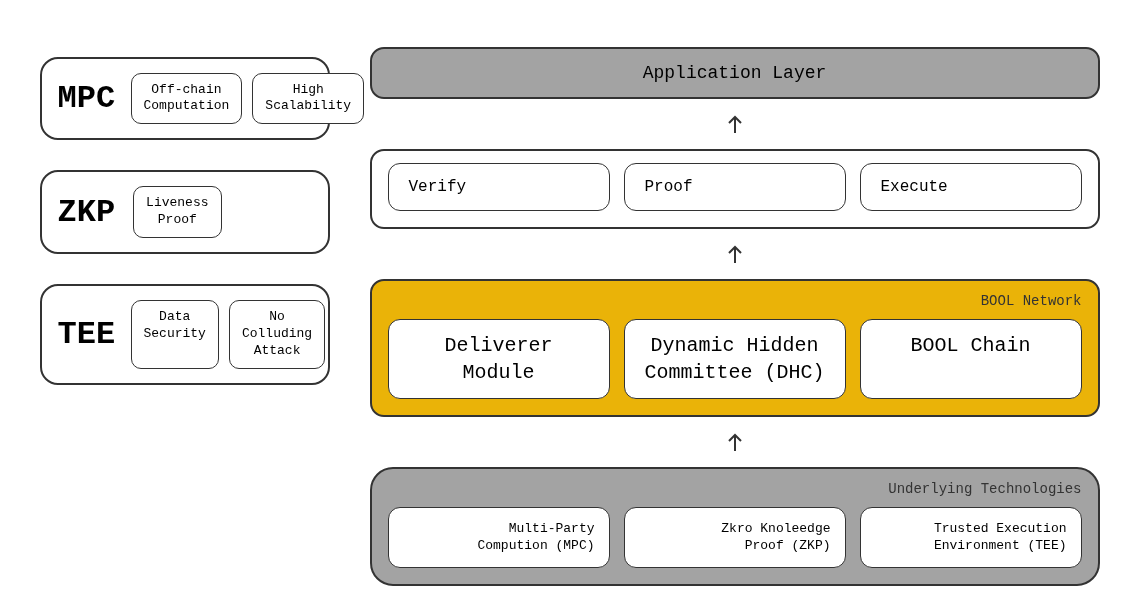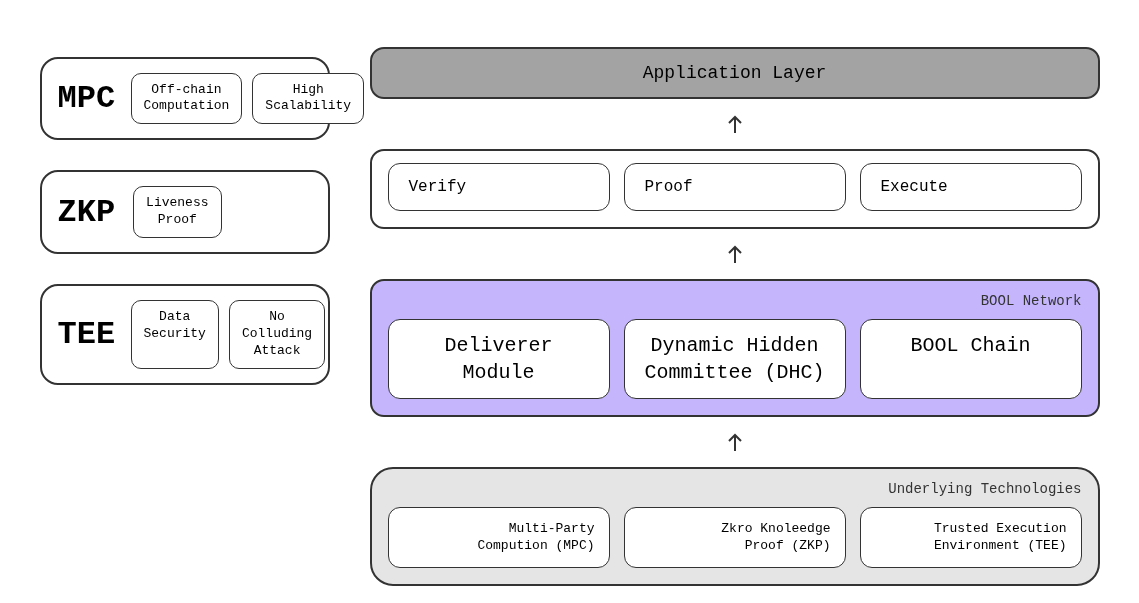--- a/index.html
+++ b/index.html
@@ -130,21 +130,21 @@
       font-family: 'Courier New', monospace;
       background: white;
       flex: 1;
     }
 
     
     .bool-layer {
       border: 2px solid #333;
       border-radius: 14px;
       padding: 12px 16px 16px;
-      background: #c4b5fd;
+      background: #eab308;
     }
 
     .bool-items {
       display: flex;
       gap: 14px;
       justify-content: center;
     }
 
     .bool-item {
       border: 1.5px solid #333;
@@ -156,21 +156,21 @@
       background: white;
       flex: 1;
       line-height: 1.35;
     }
 
     
     .underlying-layer {
       border: 2px solid #333;
       border-radius: 23px;
       padding: 12px 16px 16px;
-      background: #e5e5e5;
+      background: #a3a3a3;
     }
 
     .underlying-items {
       display: flex;
       gap: 14px;
       justify-content: center;
     }
 
     .underlying-item {
       border: 1.5px solid #333;

